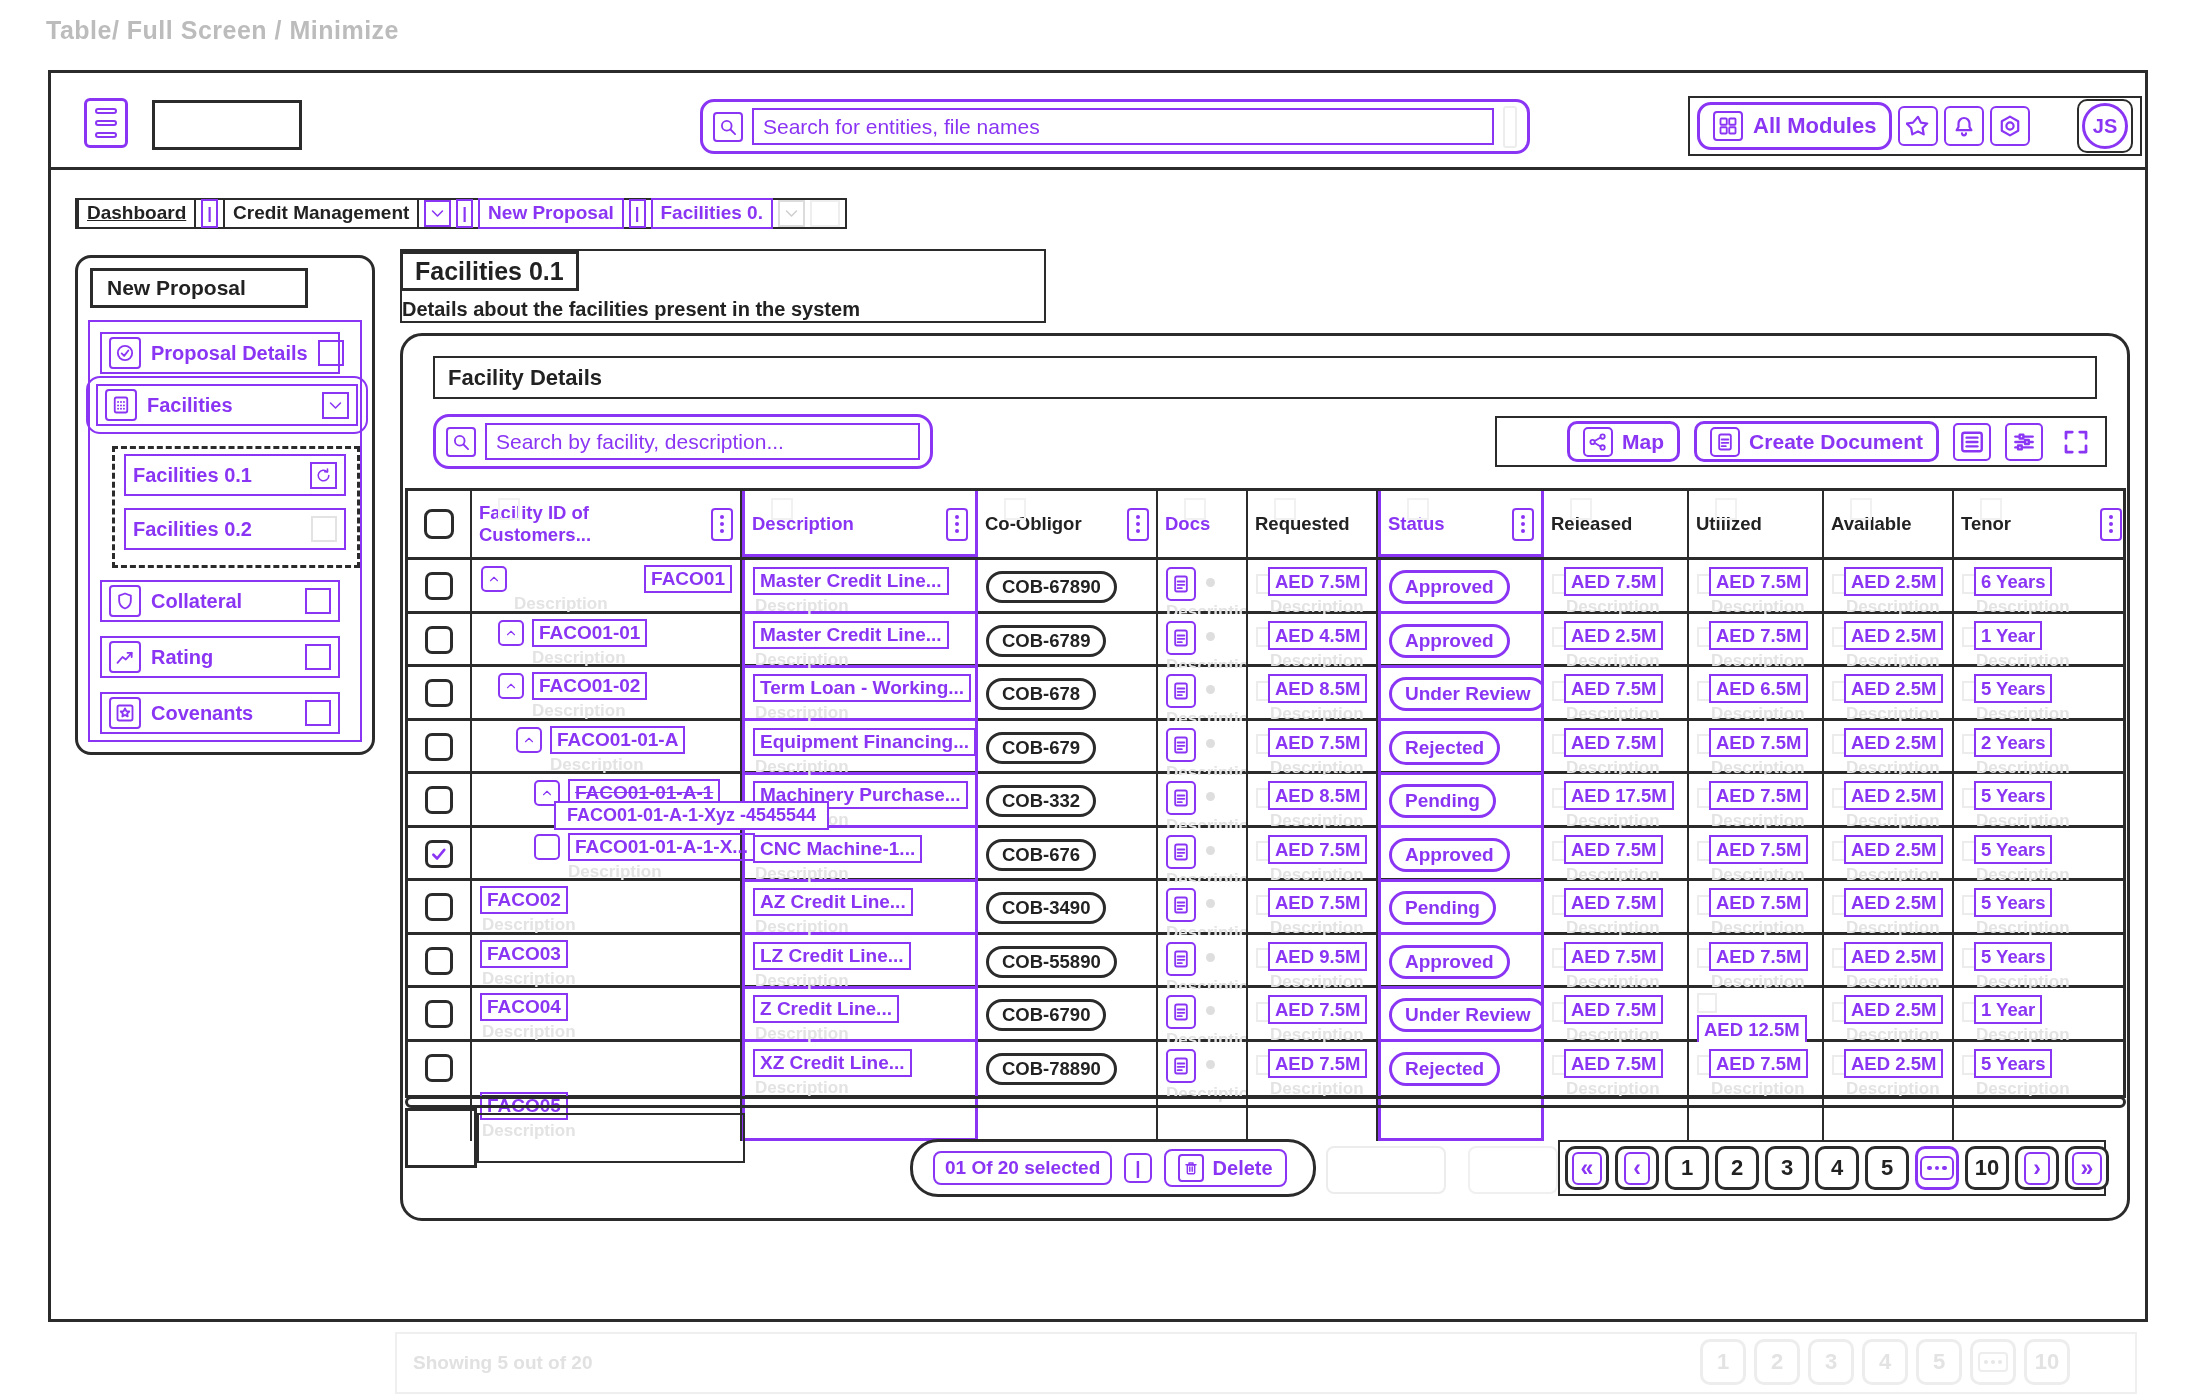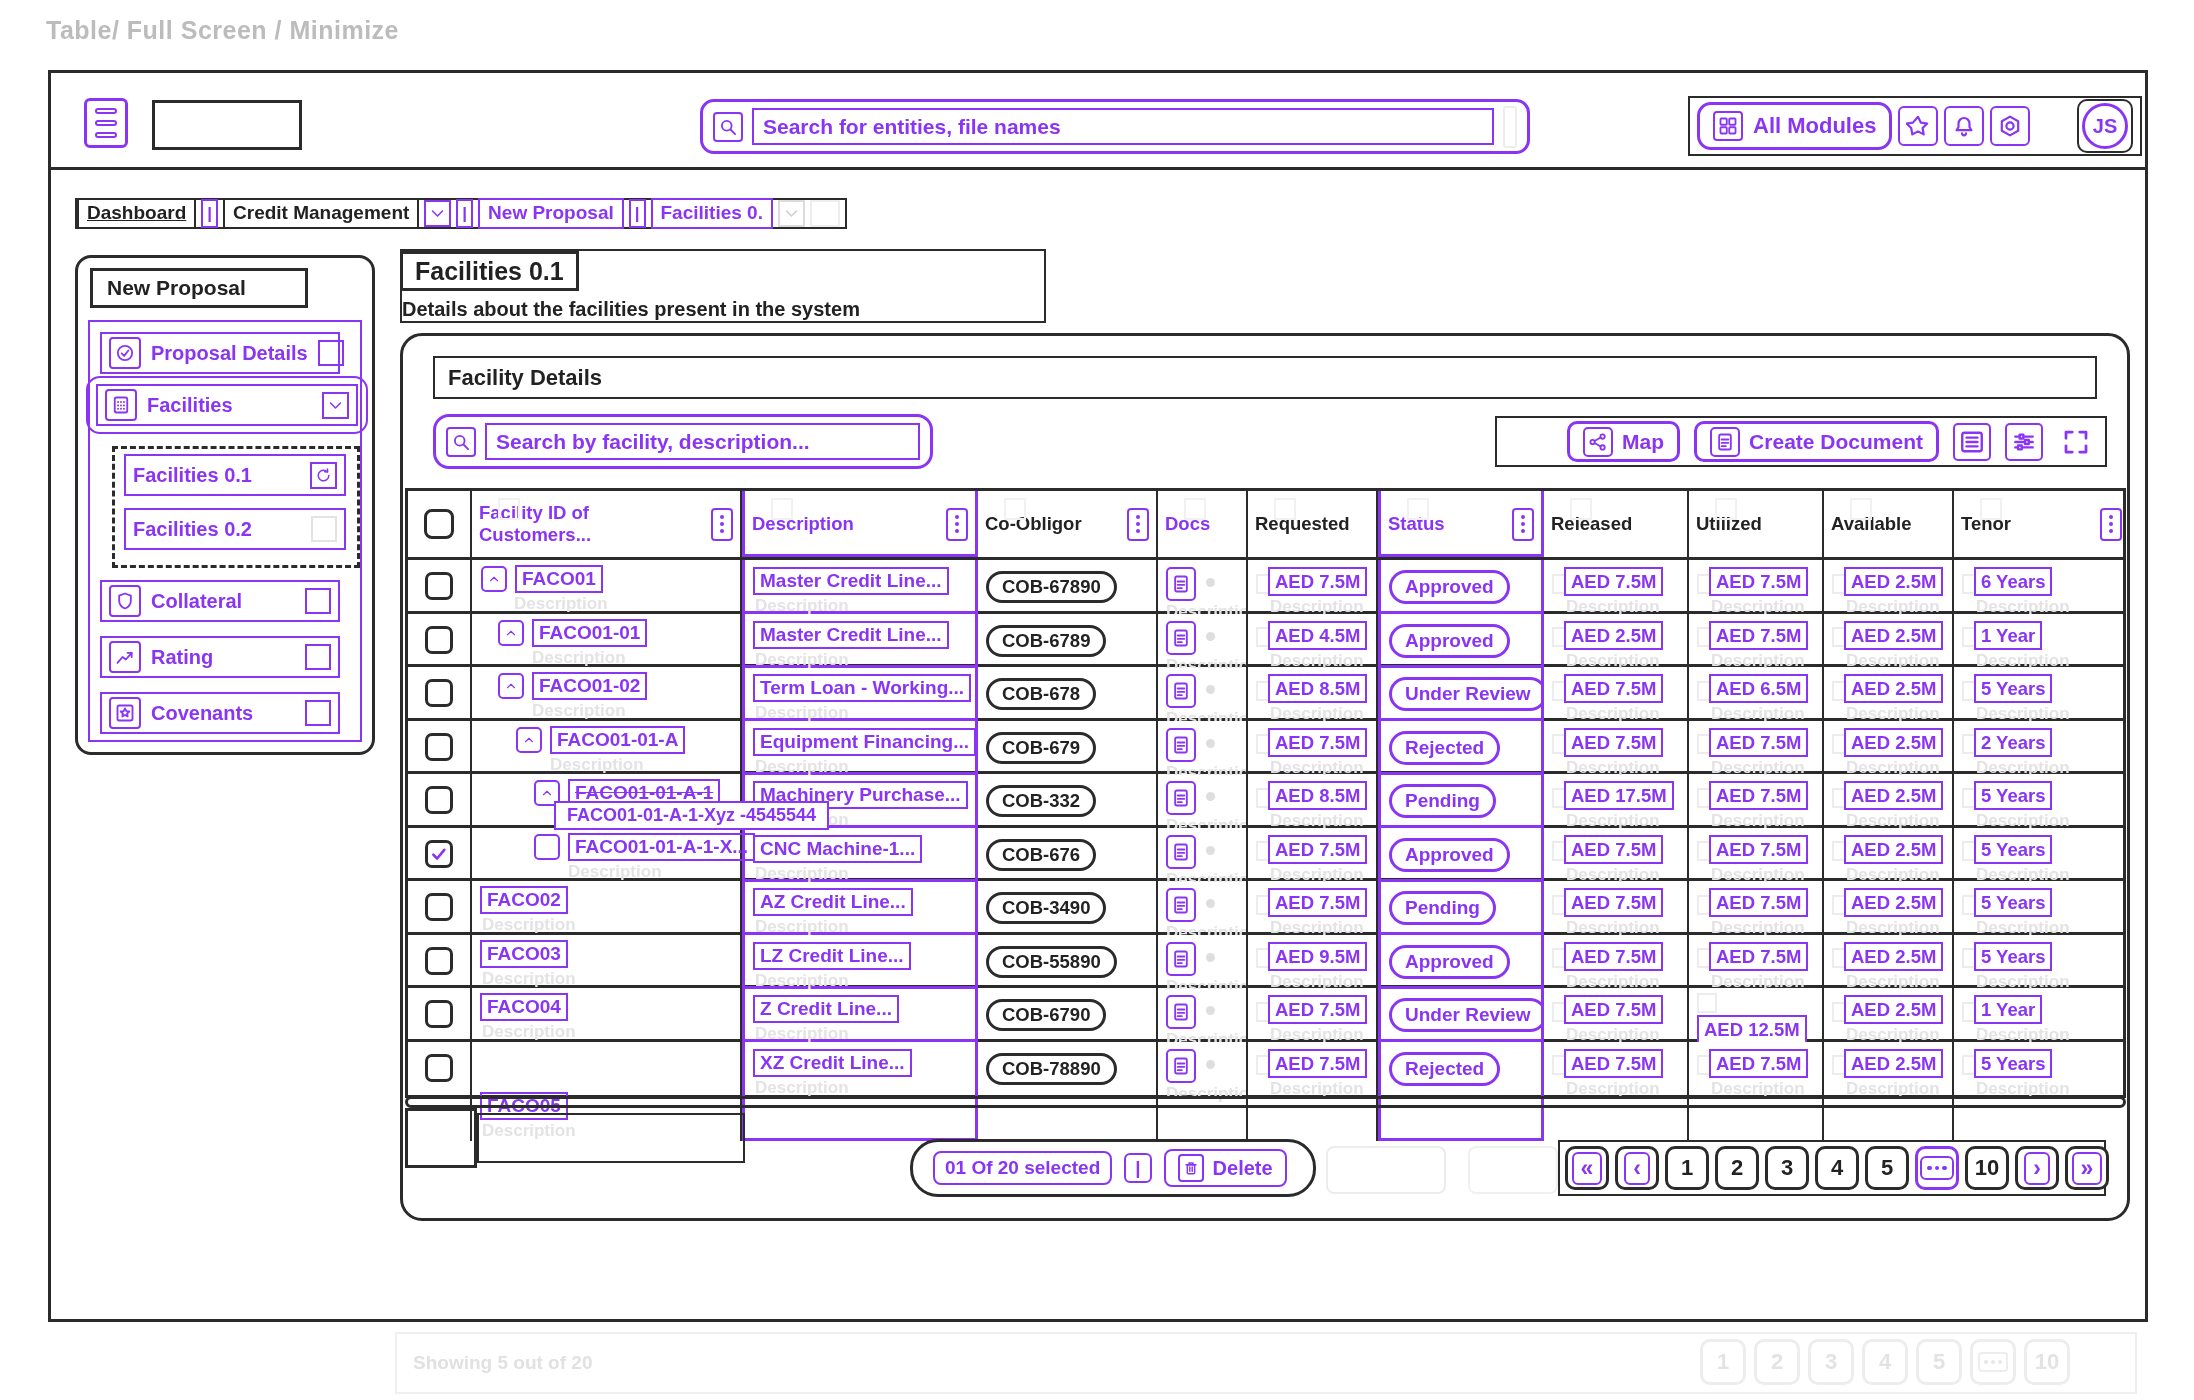--- a/index.html
+++ b/index.html
@@ -10,21 +10,21 @@
 svg{display:block;width:100%;height:100%}
 
 #wf-label{left:46px;top:16px;font-size:25px;color:#bcbcbc;letter-spacing:.5px}
 #frame{left:48px;top:70px;width:2100px;height:1252px;border:3px solid var(--dark)}
 #burger{left:84px;top:98px;width:44px;height:50px;border:3px solid var(--acc);border-radius:6px;color:var(--acc);padding:7px 8px;display:flex;flex-direction:column;justify-content:space-between}
 #burger b{display:block;height:6px;border:2.5px solid var(--acc);border-radius:4px}
 #logo{left:152px;top:100px;width:150px;height:50px;border:3px solid var(--dark)}
 #topdivider{left:51px;top:167px;width:2094px;border-top:3px solid var(--dark)}
 #hsearch{left:700px;top:99px;width:830px;height:55px;border:3px solid var(--acc);border-radius:14px;display:flex;align-items:center;gap:9px;padding:0 10px}
 .sicon{width:30px;height:30px;border:2.5px solid var(--acc);border-radius:4px;color:var(--acc);padding:3px;flex:none}
-.searchfield{flex:1;border:2.5px solid var(--acc);height:37px;font-family:inherit;font-weight:bold;font-size:21px;color:var(--acc);padding:0 9px;outline:none;background:transparent}
+.searchfield{flex:1;border:2.5px solid var(--acc);height:37px;font-family:inherit;font-weight:normal;font-size:21px;color:var(--acc);padding:0 9px;outline:none;background:transparent}
 .searchfield::placeholder{color:var(--acc);opacity:1}
 .vscroll{width:14px;height:42px;border:2px solid #ededed;border-radius:3px;flex:none}
 #rightgroup{left:1688px;top:96px;width:454px;height:60px;border:2.5px solid var(--dark);display:flex;align-items:center;gap:6px;padding:0 7px}
 #allmodules{display:flex;align-items:center;gap:10px;border:3px solid var(--acc);border-radius:14px;height:48px;padding:0 13px;color:var(--acc);font-size:22px;background:#fff}
 #allmodules .ai{width:30px;height:30px;border:2.5px solid var(--acc);border-radius:4px;color:var(--acc);padding:3px}
 .hicon{width:40px;height:40px;border:2.5px solid var(--acc);border-radius:6px;color:var(--acc);padding:6px;flex:none}
 #avatarbox{margin-left:auto;width:56px;height:54px;border:2.5px solid var(--dark);border-radius:10px;display:flex;align-items:center;justify-content:center}
 #avatar{width:46px;height:46px;border:3px solid var(--acc);border-radius:50%;color:var(--acc);font-size:20px;display:flex;align-items:center;justify-content:center}
 
 #crumbbar{left:75px;top:198px;width:772px;height:31px;border:2.5px solid var(--dark);display:flex;align-items:center;gap:5px;background:#fff}
@@ -416,21 +416,21 @@
             <i></i>
           </span>
         </div>
     </div>
     <div id="tbody">
         <div class="tgrid trow">
           <div class="cell c-check">
             <span class="cb"></span>
           </div>
           <div class="cell c-fid">
-            <div class="fid-line" style="padding-left: 1px;">
+            <div class="fid-line" style="padding-left: 1px; justify-content: space-between;">
               <span class="expander">
                 <svg viewBox="0 0 24 24" fill="none" stroke="currentColor" stroke-width="2.2" stroke-linecap="round" stroke-linejoin="round">
                   <polyline points="5 15.5 12 8.5 19 15.5"></polyline>
                 </svg>
               </span>
               <span class="idbox">FACO01</span>
             </div>
             <div class="ghost" style="margin-left: 34px;">Description</div>
           </div>
           <div class="cell c-desc pcol"><span class="descbox">Master Credit Line...</span><div class="ghost" style="margin-left: 2px;">Description</div></div>

